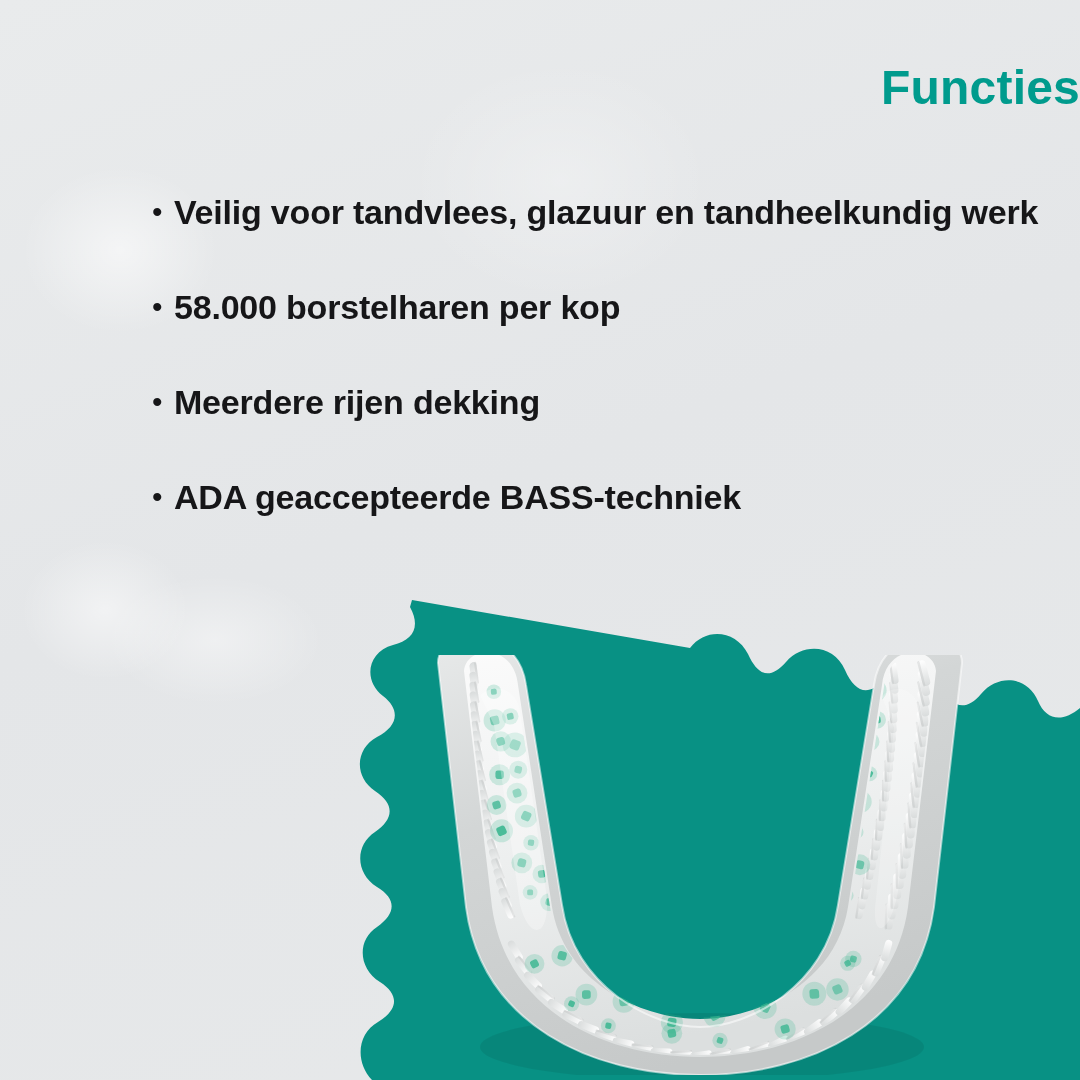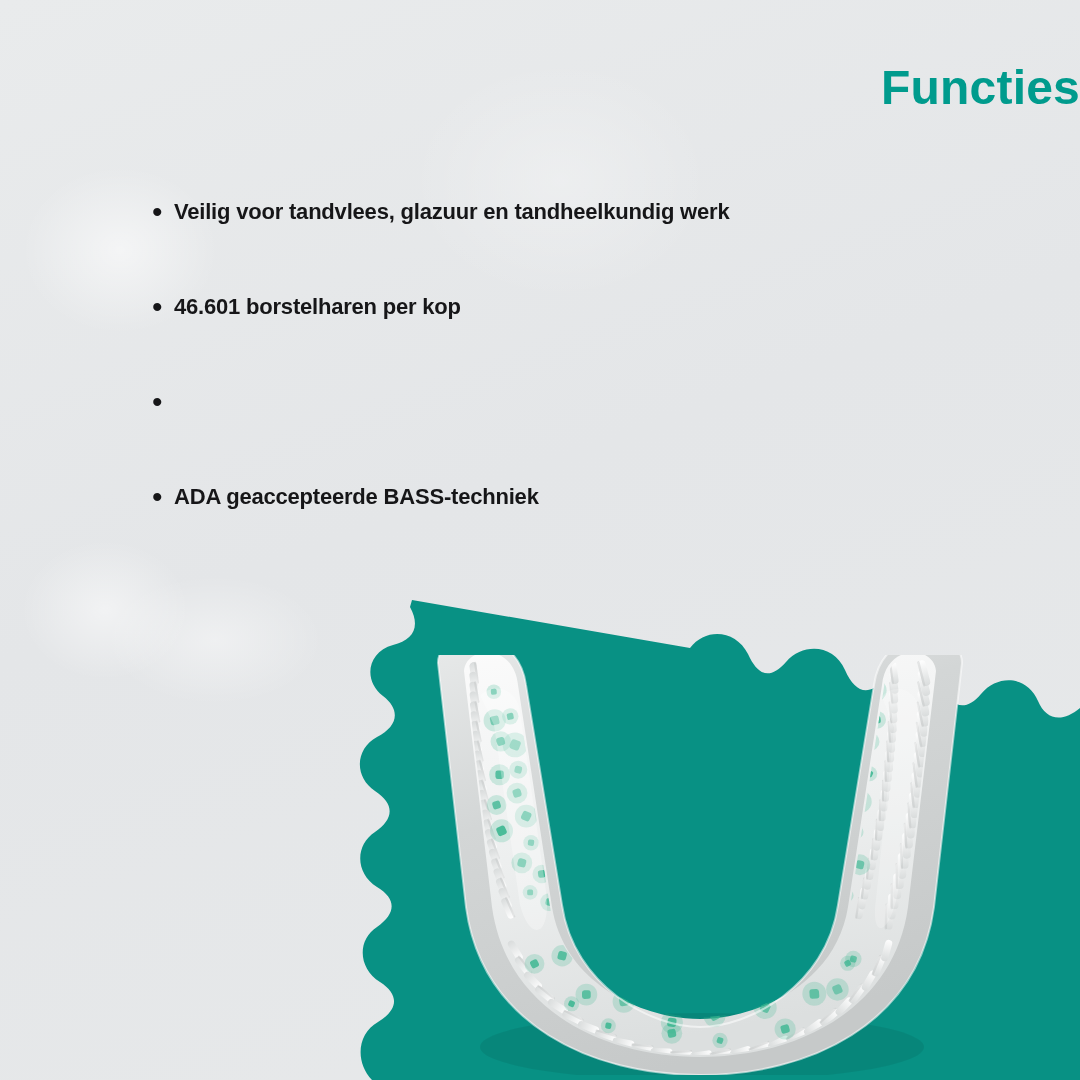--- a/index.html
+++ b/index.html
@@ -54,21 +54,21 @@
     height: 95px;
   }
   .feature-bullet {
     width: 22px;
     flex: 0 0 22px;
     font-size: 30px;
     line-height: 44px;
     color: #161618;
   }
   .feature-text {
-    font-size: 22px;
+    font-size: 34px;
     font-weight: bold;
     line-height: 44px;
     color: #161618;
     letter-spacing: -0.2px;
     white-space: nowrap;
   }
 
   
   #blob-wrap {
     position: absolute;
@@ -98,25 +98,26 @@
 
   <div id="features">
 
     <div class="feature-row">
       <span class="feature-bullet">•</span>
       <span class="feature-text">Veilig voor tandvlees, glazuur en tandheelkundig werk</span>
     </div>
 
     <div class="feature-row">
       <span class="feature-bullet">•</span>
-      <span class="feature-text">46.601 borstelharen per kop</span>
+      <span class="feature-text">58.000 borstelharen per kop</span>
     </div>
 
     <div class="feature-row">
       <span class="feature-bullet">•</span>
+      <span class="feature-text">Meerdere rijen dekking</span>
     </div>
 
     <div class="feature-row">
       <span class="feature-bullet">•</span>
       <span class="feature-text">ADA geaccepteerde BASS-techniek</span>
     </div>
 
   </div>
 
   <div id="blob-wrap">

